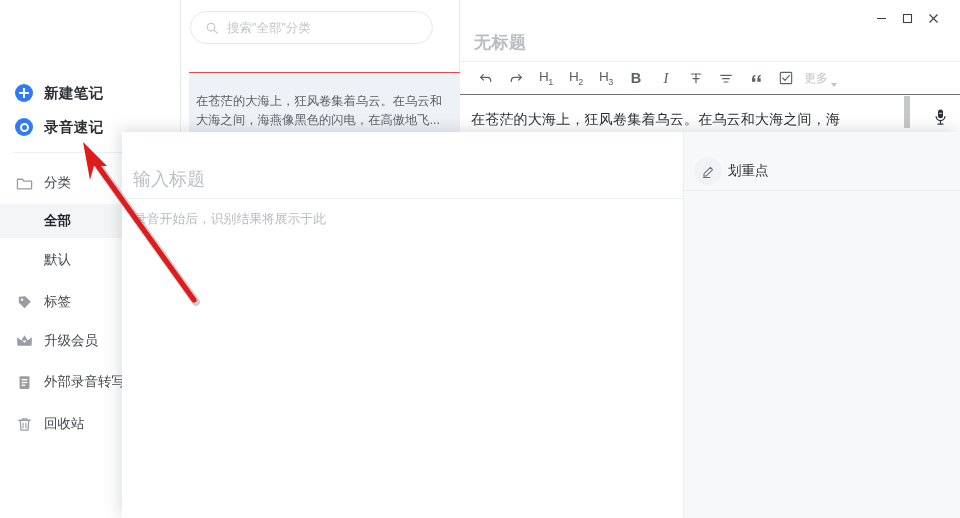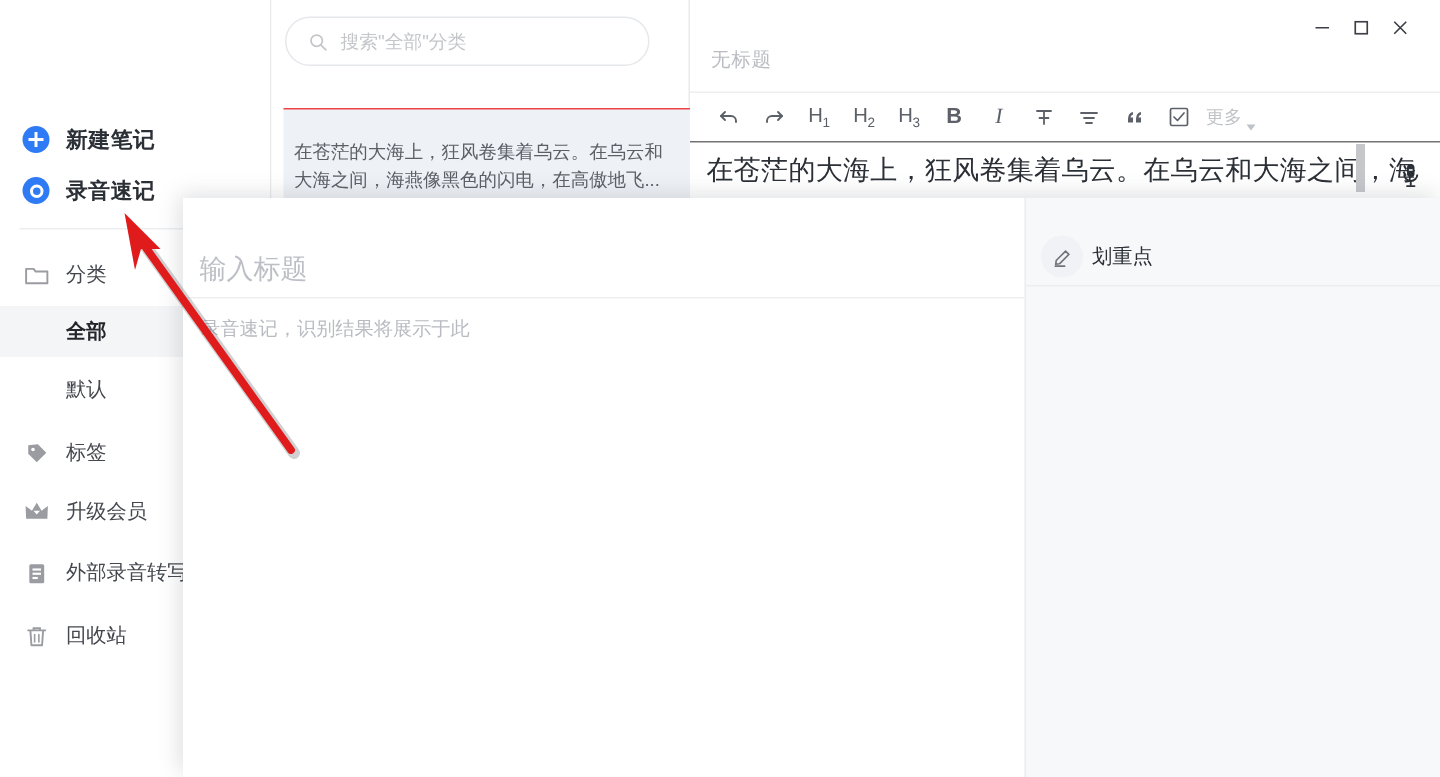--- a/index.html
+++ b/index.html
@@ -175,21 +175,21 @@
     position: absolute; right: 14px; top: 8px;
     display: flex; align-items: center; gap: 0px;
   }
   .wbtn {
     width: 26px; height: 20px;
     display: flex; align-items: center; justify-content: center;
     cursor: pointer;
   }
   .ed-title {
     position: absolute; left: 14px; top: 31px;
-    font-size: 13px; font-weight: normal; color: #b9bcc2;
+    font-size: 17px; font-weight: bold; color: #b9bcc2;
     letter-spacing: .5px;
   }
   #ed-toolbar {
     position: absolute; left: 0; top: 61px;
     width: 500px; height: 34px;
     border-top: 1px solid #eceef0;
     border-bottom: 1px solid #737373;
     display: flex; align-items: center;
   }
   .tb-btn {
@@ -211,22 +211,22 @@
     border-left: 3.5px solid transparent;
     border-right: 3.5px solid transparent;
     border-top: 4.5px solid #bfc2c7;
   }
   #ed-body {
     position: absolute; left: 0; top: 96px;
     width: 500px; height: 32px;
     overflow: hidden;
   }
   #ed-body .line {
-    position: absolute; left: 11px; top: 5px;
-    font-size: 18px; color: #2b2f36; white-space: nowrap;
+    position: absolute; left: 11px; top: 15px;
+    font-size: 14px; color: #2b2f36; white-space: nowrap;
     letter-spacing: .2px;
   }
   #ed-scroll {
     position: absolute; left: 444px; top: 96px;
     width: 6px; height: 32px; background: #c5c7cb;
   }
   #mic-btn {
     position: absolute; left: 469px; top: 105px;
     width: 22px; height: 24px;
     display: flex; align-items: center; justify-content: center;
@@ -502,21 +502,21 @@
       <div class="mbtn">
         <svg width="13" height="13" viewBox="0 0 13 13">
           <path d="M2.5 2.5 L10.5 10.5 M10.5 2.5 L2.5 10.5" stroke="#3c3f45" stroke-width="1.1"></path>
         </svg>
       </div>
     </div>
 
     <div id="modal-left">
       <input id="modal-title-input" type="text" placeholder="输入标题" style="">
       <div id="modal-title-rule"></div>
-      <div id="modal-hint">录音速记，识别结果将展示于此</div>
+      <div id="modal-hint">录音开始后，识别结果将展示于此</div>
     </div>
 
     <div id="modal-right">
       <div id="mr-head">
         <div class="pen-chip">
           <svg width="15" height="15" viewBox="0 0 24 24">
             <path d="M5 15.5 L15 5.5 L18.5 9 L8.5 19 L4.5 19.5 Z" fill="none" stroke="#6e7279" stroke-width="1.7" stroke-linejoin="round"></path>
             <path d="M4 21.5 H14" stroke="#6e7279" stroke-width="1.7" stroke-linecap="round"></path>
           </svg>
         </div>

